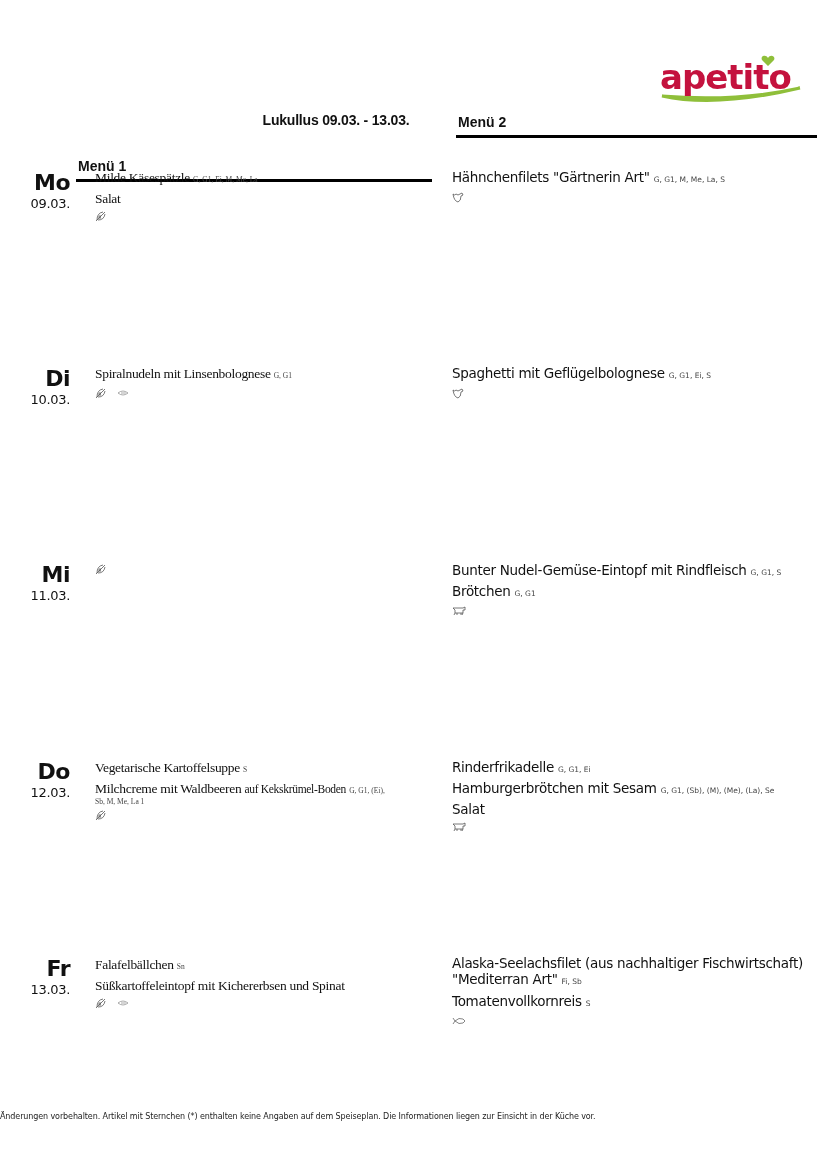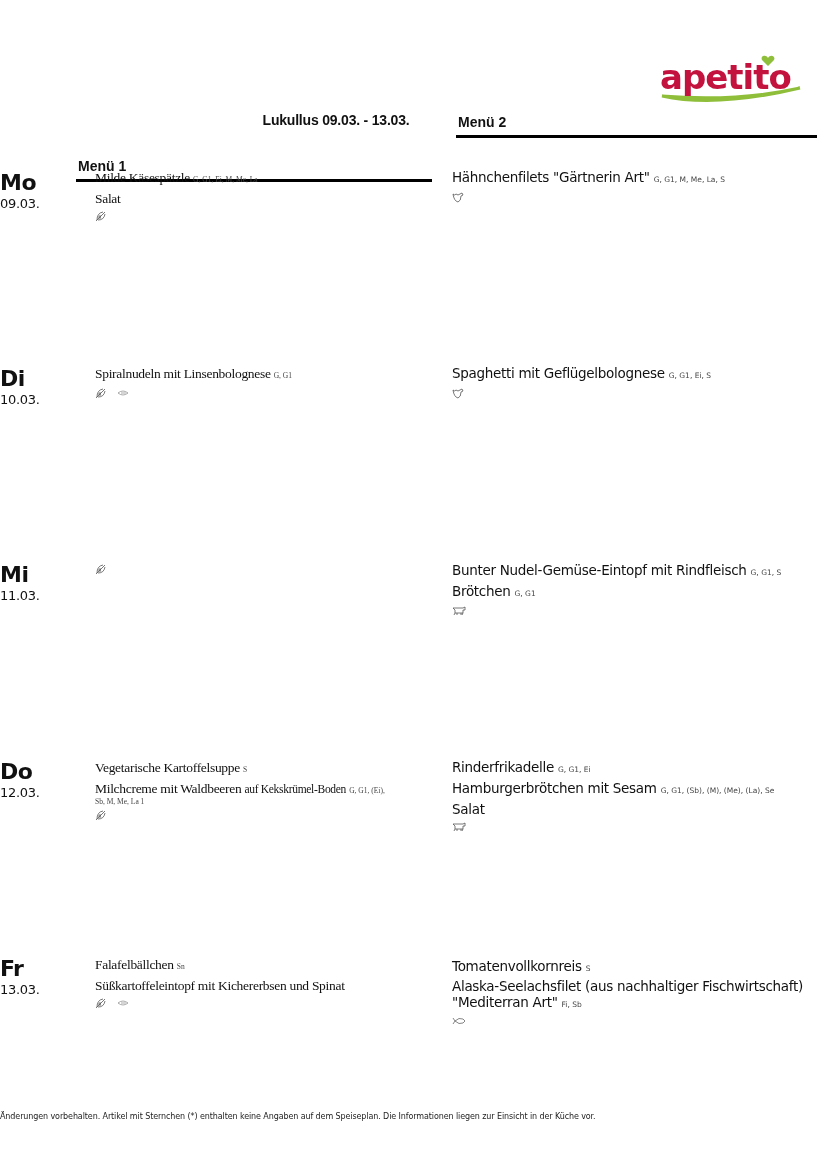--- a/index.html
+++ b/index.html
@@ -6,21 +6,21 @@
   body { width: 826px; height: 1169px; position: relative; overflow: hidden;
          font-family: "DejaVu Sans", "Liberation Sans", sans-serif; color: #111; }
   .title { position: absolute; left: 230px; top: 76px; width: 212px; text-align: center;
            font-family: "Liberation Sans", sans-serif; font-weight: bold; font-size: 14px; letter-spacing: -0.2px; margin-top: 36px; }
   .logo { position: absolute; left: 656px; top: 52px; width: 150px; height: 52px; }
   .col-head { position: absolute; top: 113px; height: 22px; border-bottom: 3px solid #000; }
   .col-head span { position: absolute; left: 2px; top: 1px; font-family: "Liberation Sans", sans-serif;
                    font-weight: bold; font-size: 14px; }
   .col1 { left: 76px; width: 356px; margin-top: 44px; }
   .col2 { left: 456px; width: 361px; text-decoration: underline; }
-  .day { position: absolute; left: 0; width: 62px; }
+  .day { position: absolute; left: 8px; width: 62px; text-align: right; }
   .day .dname { display: block; font-family: "DejaVu Sans", sans-serif; font-weight: bold; font-size: 22px; line-height: 26px; letter-spacing: -0.5px; }
   .day .ddate { display: block; font-size: 13px; line-height: 15px; letter-spacing: -0.3px; }
   .cell { position: absolute; }
   .c1 { left: 95px; width: 350px; font-family: Liberation Serif, serif; }
   .c2 { left: 452px; width: 360px; }
   .dish { font-size: 13.5px; line-height: 19px; letter-spacing: -0.3px; }
   .dish .sub { font-size: 11.5px; }
   .dish .al { font-size: 7.5px; color: #444; letter-spacing: 0; }
   .dish .al.block { display: block; line-height: 9px; margin-top: -3px; margin-bottom: 2px; }
   .icons { display: flex; gap: 10px; margin-top: 1px; height: 14px; align-items: center; }
@@ -149,22 +149,22 @@
   <div class="icons">
     <svg width="12" height="12" viewBox="0 0 12 12">
         <path d="M1 11 L10 2 M2 10 Q2 3 8 2 M3 10 Q9 10 10 4 M3 7 L6 7 M5 9 L5 5" stroke="#555" stroke-width="0.8" fill="none"></path>
       </svg>
     <svg width="12" height="8" viewBox="0 0 12 8">
         <path d="M1 4 Q6 0 11 4 Q6 8 1 4 Z M4 4 L9 4" stroke="#888" stroke-width="0.7" fill="none"></path>
       </svg>
   </div>
 </div>
 <div class="cell c2" style="top:955px">
+  <div class="dish" style="line-height:16px"><span>Alaska-Seelachsfilet (aus nachhaltiger Fischwirtschaft) "Mediterran Art"</span> <span class="al">Fi, Sb</span></div>
   <div class="dish" style="margin-top:2px"><span>Tomatenvollkornreis</span> <span class="al">S</span></div>
-  <div class="dish" style="line-height:16px"><span>Alaska-Seelachsfilet (aus nachhaltiger Fischwirtschaft) "Mediterran Art"</span> <span class="al">Fi, Sb</span></div>
   <div class="icons">
       <svg width="14" height="8" viewBox="0 0 14 8">
         <path d="M1 1 L3 4 L1 7 M3 4 Q7 0 11 2 L13 4 L11 6 Q7 8 3 4" stroke="#666" stroke-width="0.8" fill="none"></path>
       </svg>
     </div>
 </div>
 
 <div class="footer">Änderungen vorbehalten. Artikel mit Sternchen (*) enthalten keine Angaben auf dem Speiseplan. Die Informationen liegen zur Einsicht in der Küche vor.</div>
 
 </body></html>

